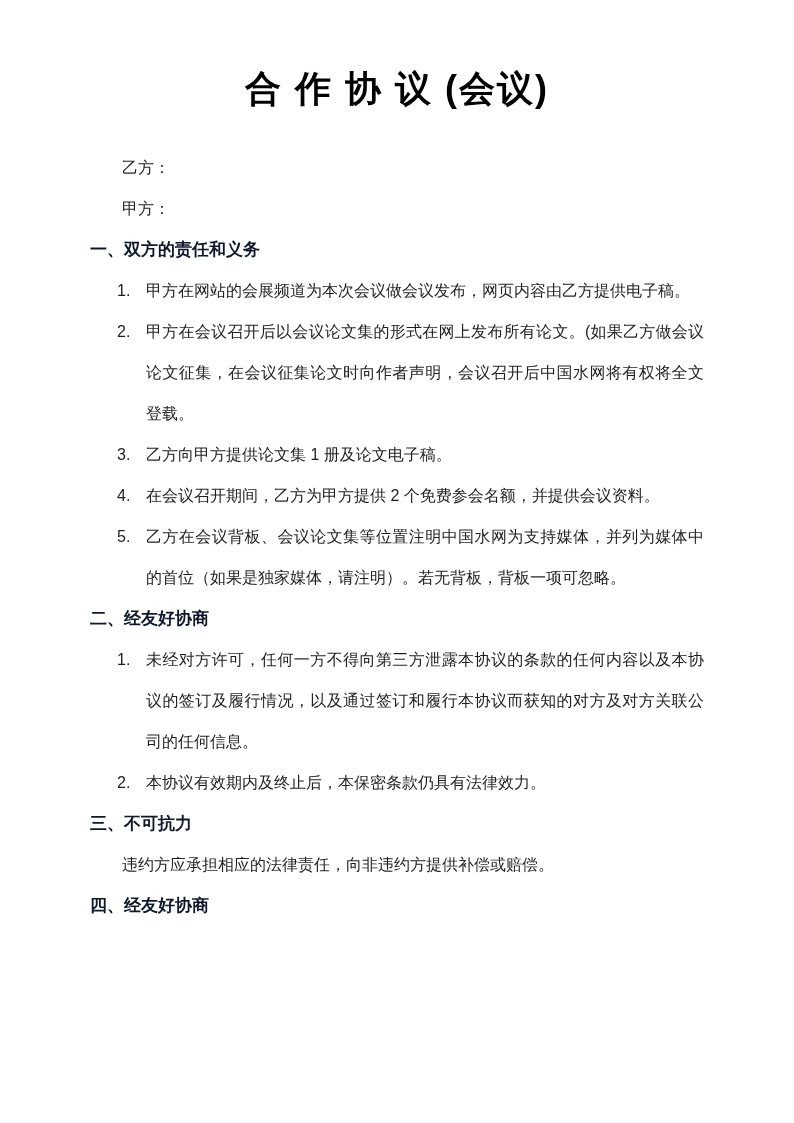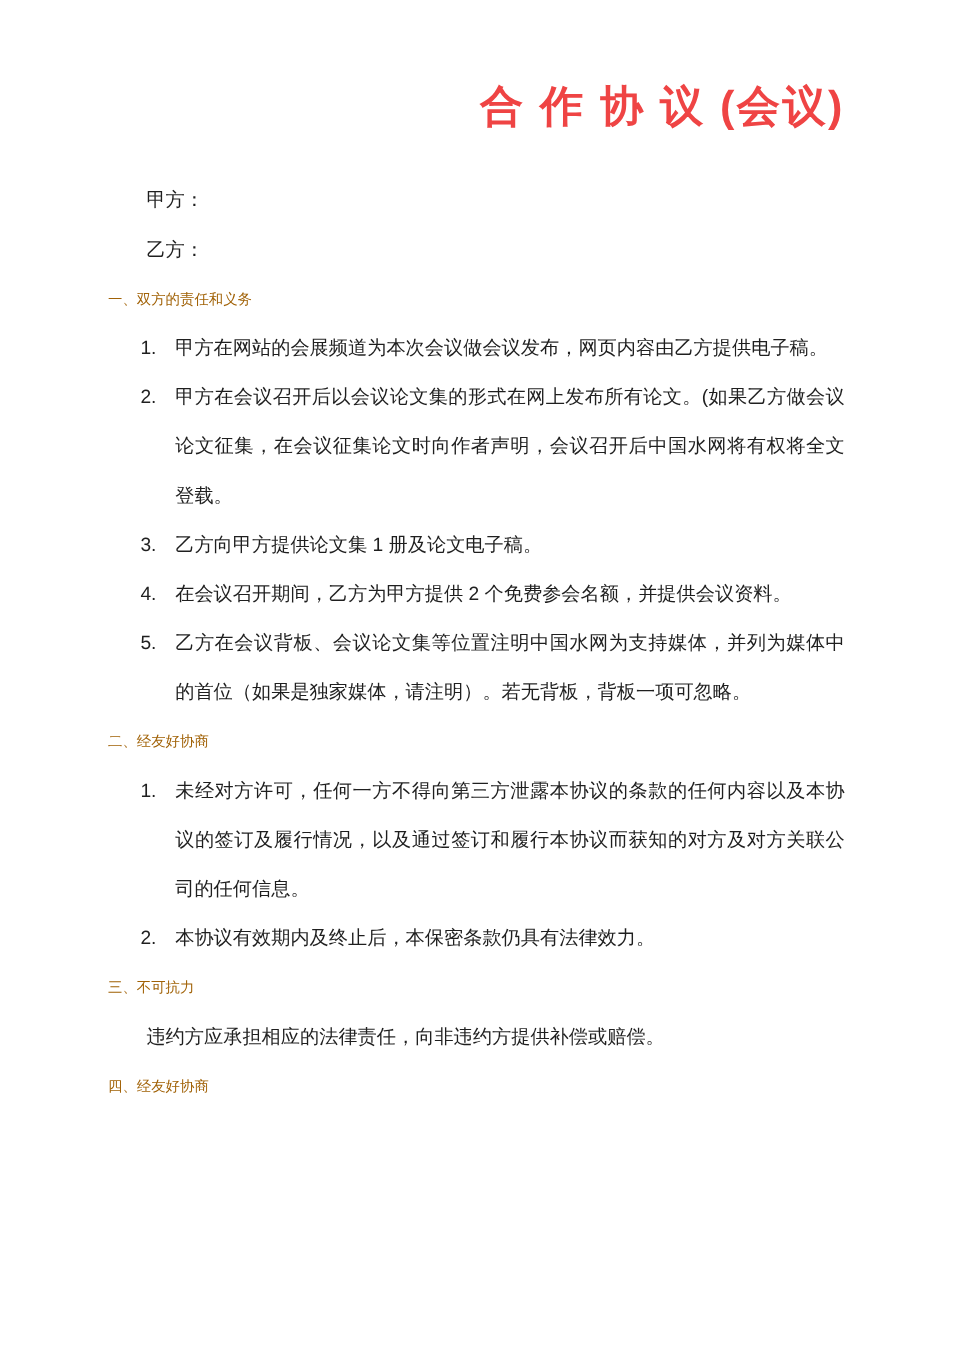--- a/index.html
+++ b/index.html
@@ -15,39 +15,39 @@
     margin: 0 auto;
     background: #ffffff;
     padding: 50px 90px 30px 90px;
     font-family: "Liberation Sans", "DejaVu Sans", sans-serif;
     color: #1f1f1f;
     overflow: hidden;
   }
   .doc-title {
     font-size: 36px;
     font-weight: bold;
-    color: #ef4444;
-    text-align: right;
+    color: #000000;
+    text-align: center;
     margin: 16px 0 34px 0;
     letter-spacing: 2px;
     line-height: 1.3;
   }
   .para {
     font-size: 16px;
     line-height: 41px;
     margin: 0;
     text-align: justify;
   }
   .indent {
     text-indent: 2em;
   }
   .section-heading {
-    font-size: 12px;
-    font-weight: normal;
-    color: #a16207;
+    font-size: 17px;
+    font-weight: bold;
+    color: #0f172a;
     line-height: 41px;
     margin: 0;
   }
   .list-item {
     display: flex;
     align-items: flex-start;
     margin-left: 27px;
     font-size: 16px;
     line-height: 41px;
   }
@@ -59,22 +59,22 @@
     text-align: justify;
   }
 </style>
 </head>
 <body>
 
 <div class="page">
 
   <h1 class="doc-title">合 作 协 议 (会议)</h1>
 
+  <p class="para indent">乙方：</p>
   <p class="para indent">甲方：</p>
-  <p class="para indent">乙方：</p>
 
 
   <h2 class="section-heading">一、双方的责任和义务</h2>
 
   <div class="list-item">
     <span class="num">1.</span>
     <span class="item-text">甲方在网站的会展频道为本次会议做会议发布，网页内容由乙方提供电子稿。</span>
   </div>
   <div class="list-item">
     <span class="num">2.</span>

